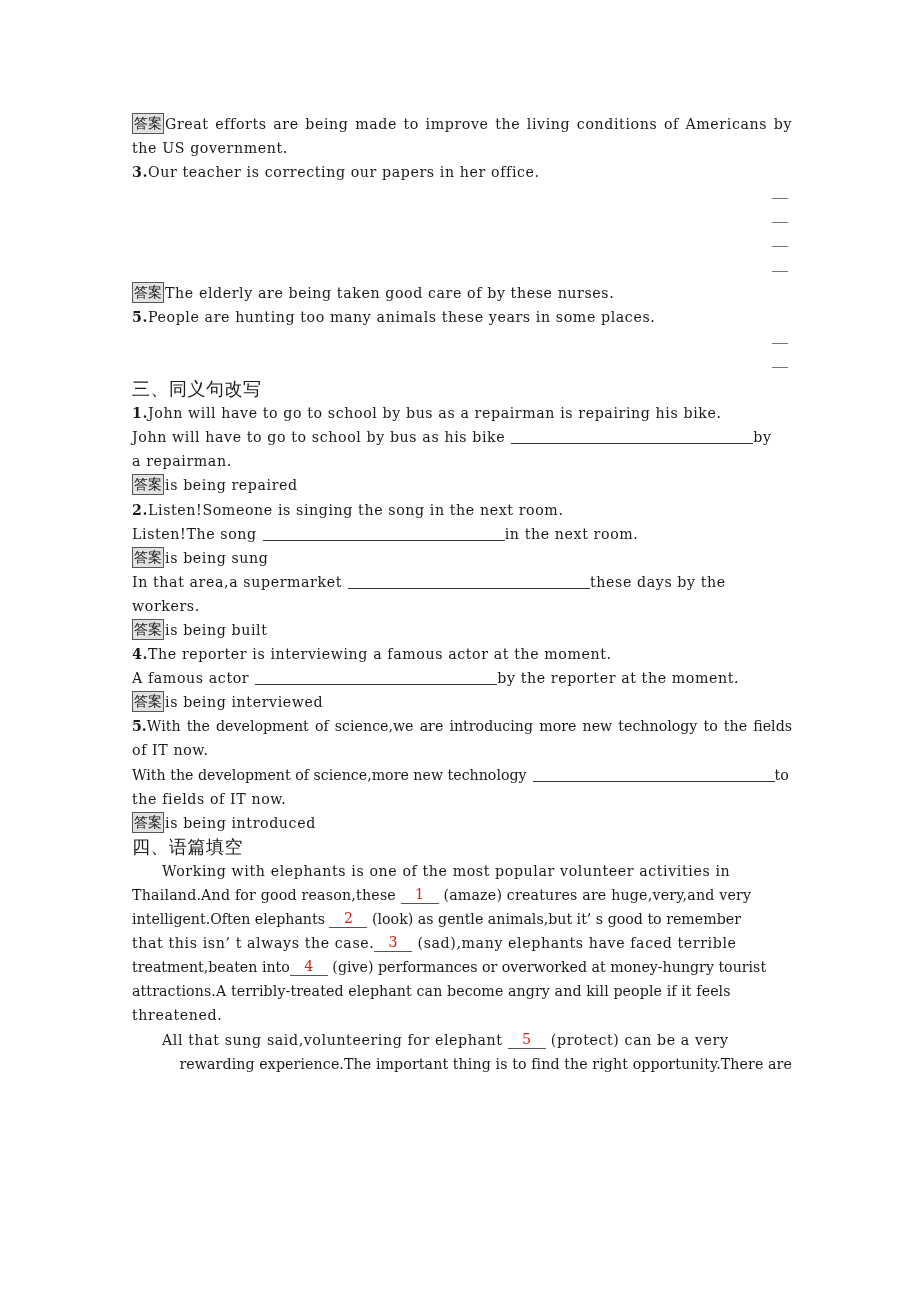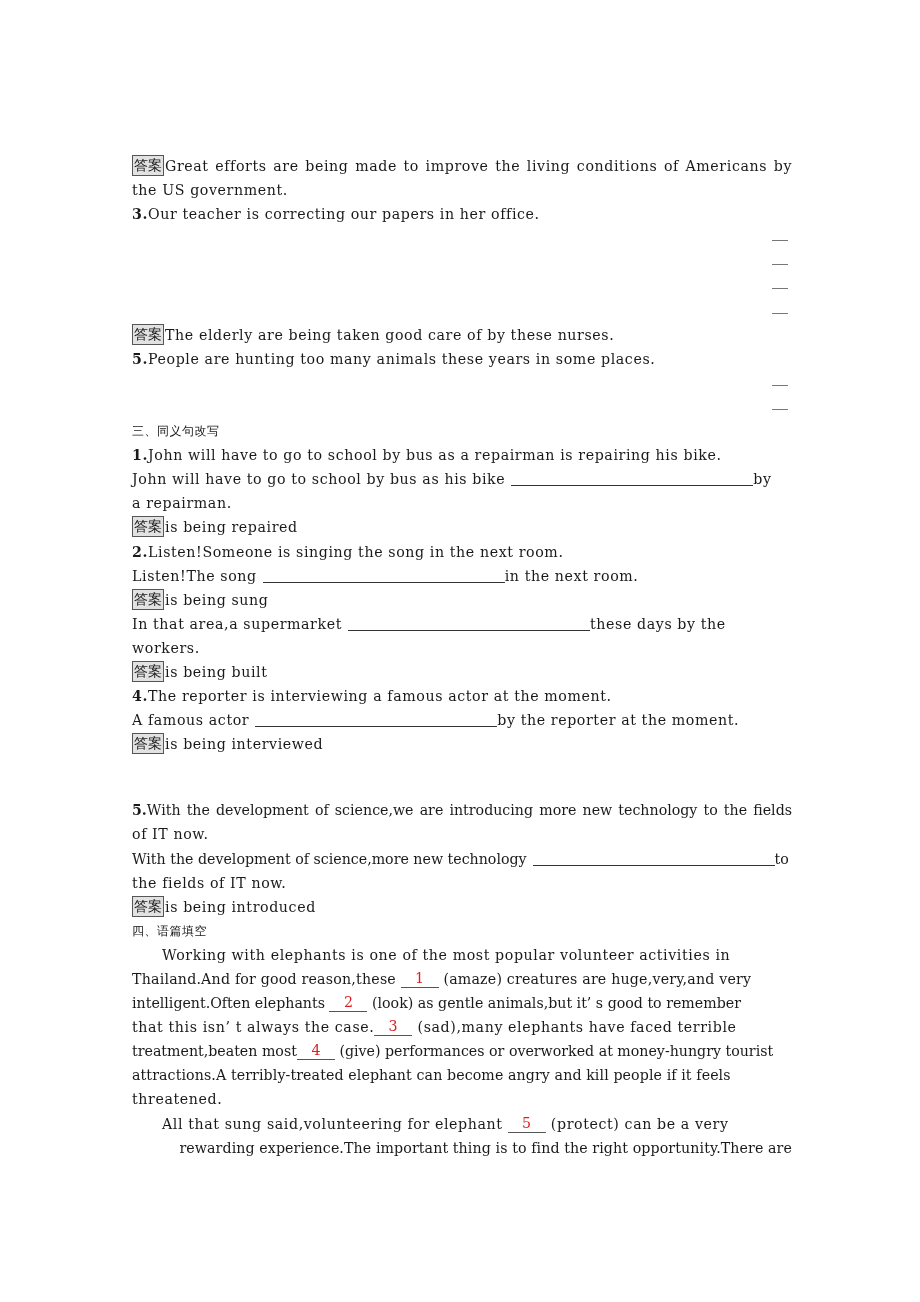--- a/index.html
+++ b/index.html
@@ -1,35 +1,35 @@
 <!DOCTYPE html>
 <html><head>
 <meta charset="utf-8">
 <style>
   html, body { margin: 0; padding: 0; background: #ffffff; }
   body { width: 920px; height: 1302px; position: relative; overflow: hidden;
          font-family: "DejaVu Serif", "Liberation Serif", serif; color: #1a1a1a; }
   .page { position: absolute; left: 132px; top: 112px; width: 660px;
           font-size: 14.2px; letter-spacing: 0.6px; }
   .line { height: 24.1px; line-height: 24.1px; white-space: nowrap; position: relative; }
-  .line.justify { text-align: justify; text-align-last: justify; margin-top: 42px; }
+  .line.justify { text-align: justify; text-align-last: justify; }
   .num { font-weight: bold; }
   .badge { display: inline-block; border: 1px solid #555; background: #e2e2e2;
            padding: 0 1px; line-height: 19px; height: 19px; margin-right: 1px;
            font-family: "DejaVu Sans", sans-serif; font-size: 14px; letter-spacing: 0;
            vertical-align: 1px; }
   .dash { position: absolute; right: 4px; width: 16px; height: 1px; background: #777; }
   .blank { display: inline-block; border-bottom: 1px solid #333; height: 16px;
            vertical-align: -2px; margin-left: 6px; }
   .blank-long { width: 242px; }
   .num-blank { display: inline-block; width: 38px; border-bottom: 1px solid #555;
                text-align: center; color: #e11c1c; line-height: 17px; height: 17px;
                vertical-align: 1px; }
   .indent { padding-left: 30px; }
-  .heading { font-family: "DejaVu Sans", sans-serif; font-size: 12px; letter-spacing: 0.5px; }
+  .heading { font-family: "DejaVu Sans", sans-serif; font-size: 18px; letter-spacing: 0.5px; }
   .empty { height: 24.1px; position: relative; }
 </style>
 </head>
 <body>
 
 <div class="page">
 
   <div class="line justify">
     <span class="badge">答案</span><span>Great efforts are being made to improve the living conditions of Americans by</span>
   </div>
@@ -124,21 +124,21 @@
   <div class="line" style="letter-spacing:0.2px;">
     <span>Thailand.And for good reason,these</span> <span class="num-blank">1</span> <span>(amaze) creatures are huge,very,and very</span>
   </div>
   <div class="line" style="letter-spacing:0;">
     <span>intelligent.Often elephants</span> <span class="num-blank">2</span> <span>(look) as gentle animals,but it’ s good to remember</span>
   </div>
   <div class="line">
     <span>that this isn’ t always the case.</span><span class="num-blank">3</span> <span>(sad),many elephants have faced terrible</span>
   </div>
   <div class="line" style="letter-spacing:0;">
-    <span>treatment,beaten most</span><span class="num-blank">4</span> <span>(give) performances or overworked at money-hungry tourist</span>
+    <span>treatment,beaten into</span><span class="num-blank">4</span> <span>(give) performances or overworked at money-hungry tourist</span>
   </div>
   <div class="line" style="letter-spacing:0.1px;">attractions.A terribly-treated elephant can become angry and kill people if it feels</div>
   <div class="line">threatened.</div>
 
   <div class="line indent">
     <span>All that sung said,volunteering for elephant</span> <span class="num-blank">5</span> <span>(protect) can be a very</span>
   </div>
   <div class="line" style="letter-spacing:0.1px;text-align:right;">rewarding experience.The important thing is to find the right opportunity.There are</div>
 
 </div>

